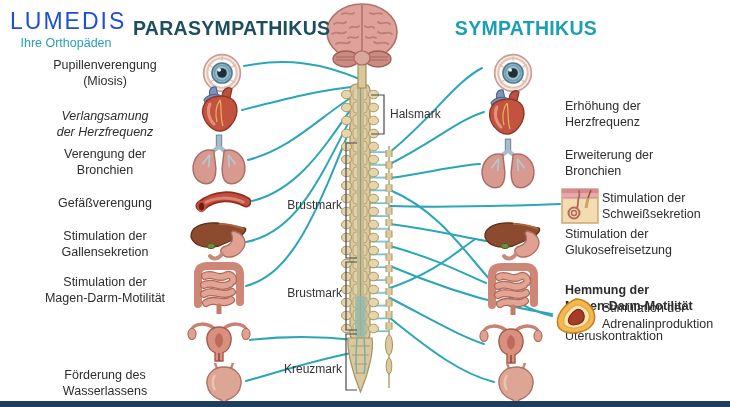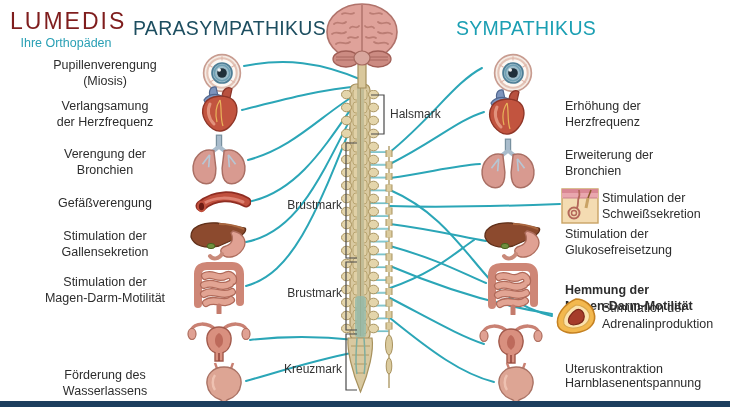--- a/index.html
+++ b/index.html
@@ -5,25 +5,25 @@
   html,body{margin:0;padding:0;background:#fff;}
   .canvas{position:relative;width:730px;height:407px;background:#fff;overflow:hidden;
           font-family:"Liberation Sans",sans-serif;}
   .art{position:absolute;left:0;top:0;width:730px;height:407px;}
   .organ{position:absolute;}
   .lbl{position:absolute;font-size:12.5px;line-height:16px;color:#2d2d2d;white-space:pre-line;}
   .lc{left:20px;width:170px;text-align:center;}
   .rc{left:565px;width:162px;text-align:left;}
   .rc2{left:602px;width:126px;text-align:left;}
   .sp{position:absolute;font-size:12px;line-height:13px;color:#333;}
-  .h1{position:absolute;top:17px;font-weight:normal;font-size:19.5px;letter-spacing:.3px;}
+  .h1{position:absolute;top:17px;font-weight:bold;font-size:19.5px;letter-spacing:.3px;}
   .h1.para{left:133px;width:192px;text-align:center;color:#1d4e60;}
   .h1.sym{left:440px;width:172px;text-align:center;color:#1b9fb3;}
   .logo{position:absolute;left:10px;top:8px;width:112px;text-align:center;}
-  .logo-name{font-size:23px;letter-spacing:2px;color:#7f1d1d;}
+  .logo-name{font-size:23px;letter-spacing:2px;color:#1d4ed8;}
   .logo-tag{font-size:12.5px;color:#2aa0b5;margin-top:1px;}
   .bottombar{position:absolute;left:0;bottom:0;width:730px;height:6px;background:#1d3e5e;}
 </style>
 </head>
 <body>
 
 <svg style="position:absolute;width:0;height:0" aria-hidden="true">
   <defs>
     <symbol id="sym-eye" viewBox="0 0 40 40">
       <circle cx="20" cy="20" r="17.5" fill="#f5ebe4" stroke="#c89c90" stroke-width="1.6"></circle>
@@ -208,21 +208,21 @@
   <div class="h1 para">PARASYMPATHIKUS</div>
   <div class="h1 sym">SYMPATHIKUS</div>
 
   <div class="sp" style="left:390px;top:108px;">Halsmark</div>
   <div class="sp" style="left:252px;top:199px;width:90px;text-align:right;">Brustmark</div>
   <div class="sp" style="left:242px;top:287px;width:100px;text-align:right;">Brustmark</div>
   <div class="sp" style="left:252px;top:363px;width:90px;text-align:right;">Kreuzmark</div>
 
   <div class="lbl lc" style="top:57px;">Pupillenverengung
 (Miosis)</div>
-  <div class="lbl lc" style="top:98px;">Verlangsamung
+  <div class="lbl lc" style="top:108px;font-style:italic;">Verlangsamung
 der Herzfrequenz</div>
   <div class="lbl lc" style="top:146px;">Verengung der
 Bronchien</div>
   <div class="lbl lc" style="top:195px;">Gefäßverengung</div>
   <div class="lbl lc" style="top:228px;">Stimulation der
 Gallensekretion</div>
   <div class="lbl lc" style="top:274px;">Stimulation der
 Magen-Darm-Motilität</div>
   <div class="lbl lc" style="top:367px;">Förderung des
 Wasserlassens</div>
@@ -232,22 +232,21 @@
   <div class="lbl rc" style="top:147px;">Erweiterung der
 Bronchien</div>
   <div class="lbl rc2" style="top:190px;">Stimulation der
 Schweißsekretion</div>
   <div class="lbl rc" style="top:226px;">Stimulation der
 Glukosefreisetzung</div>
   <div class="lbl rc" style="top:282px;font-weight:bold;">Hemmung der
 Magen-Darm-Motilität</div>
   <div class="lbl rc2" style="top:300px;">Stimulation der
 Adrenalinproduktion</div>
-  <div class="lbl rc" style="top:361px;">Uteruskontraktion</div>
-  <div class="lbl rc" style="top:375px;">Harnblasenentspannung</div>
+  <div class="lbl rc" style="top:328px;">Uteruskontraktion</div>
 
   <svg class="organ" style="left:201px;top:52px;width:42px;height:42px;" viewBox="0 0 40 40">
       <use href="#sym-eye" width="100%" height="100%"></use>
     </svg>
   <svg class="organ" style="left:196px;top:84px;width:48px;height:50px;" viewBox="0 0 48 50">
       <use href="#sym-heart" width="100%" height="100%"></use>
     </svg>
   <svg class="organ" style="left:189px;top:133px;width:60px;height:54px;" viewBox="0 0 58 52">
       <use href="#sym-lungs" width="100%" height="100%"></use>
     </svg>

